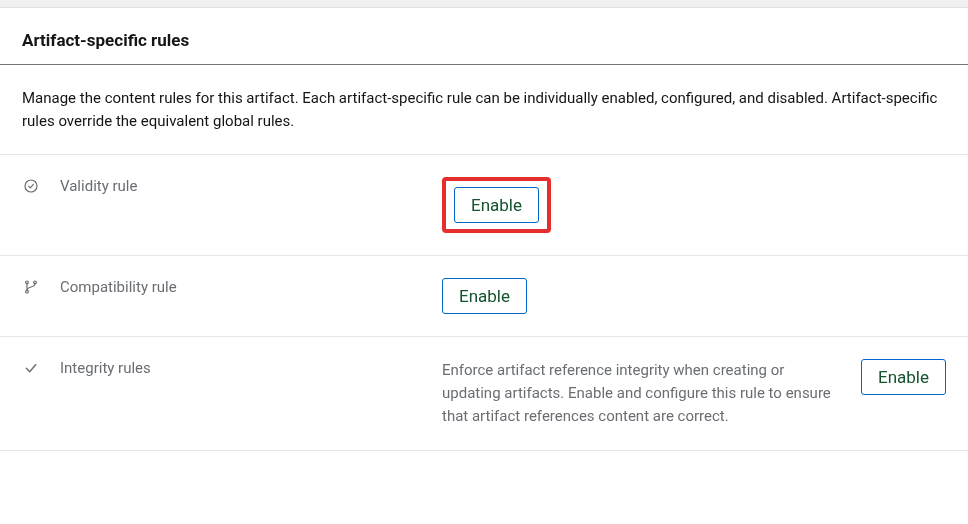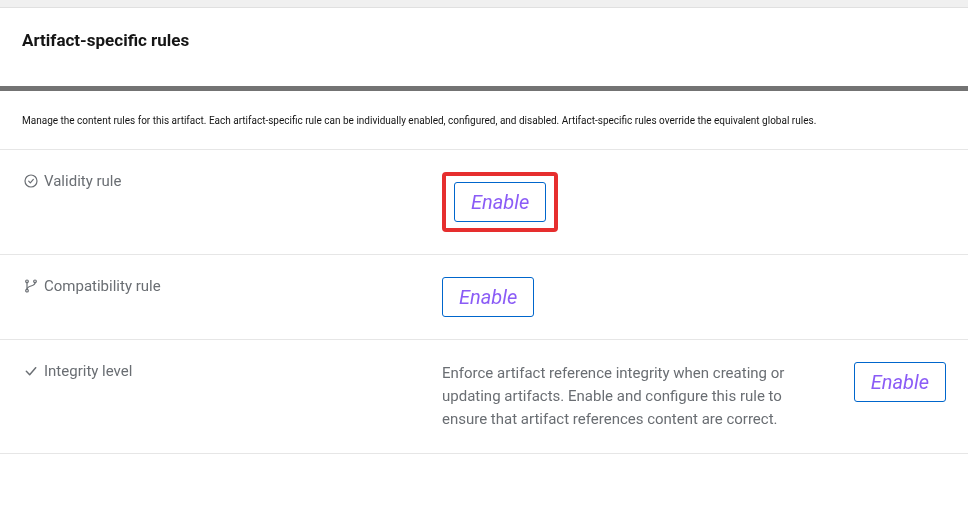--- a/index.html
+++ b/index.html
@@ -13,47 +13,47 @@
       width: 968px;
       height: 524px;
       color: #151515;
     }
     .top-bar {
       height: 8px;
       background: #f0f0f0;
       border-bottom: 1px solid #e0e0e0;
     }
     .header {
-      padding: 22px 22px 36px 22px;
-      border-bottom: 5px solid #737373;
+      padding: 22px 22px 14px 22px;
+      border-bottom: 1px solid #737373;
     }
     .header-title {
       font-size: 17px;
       font-weight: 700;
       color: #151515;
     }
     .description {
       padding: 22px 22px 20px 22px;
-      font-size: 10px;
+      font-size: 15px;
       line-height: 1.55;
       color: #151515;
       border-bottom: 1px solid #e6e6e6;
     }
     .rule-row {
       display: flex;
       align-items: flex-start;
       padding: 22px 22px 22px 22px;
       border-bottom: 1px solid #e6e6e6;
       gap: 20px;
     }
     .rule-name-col {
       flex: 0 0 400px;
       display: flex;
       align-items: center;
-      gap: 4px;
+      gap: 20px;
     }
     .rule-icon {
       width: 18px;
       height: 18px;
       display: inline-flex;
       align-items: center;
       justify-content: center;
       color: #6a6e73;
       flex-shrink: 0;
     }
@@ -78,27 +78,26 @@
     .rule-desc-col em {
       font-style: italic;
     }
     .rule-action-col {
       flex: 0 0 auto;
       padding-top: 0;
     }
     .enable-btn {
       border: 1px solid #0066cc;
       background: #fff;
-      color: #8b5cf6;
-      font-size: 20px;
+      color: #14532d;
+      font-size: 17px;
       padding: 7px 16px;
       border-radius: 3px;
       cursor: pointer;
       font-family: inherit;
-      font-style: italic;
     }
     .highlight-box {
       border: 4px solid #e62e2e;
       border-radius: 4px;
       padding: 6px 8px;
       display: inline-block;
     }
     .highlight-box .enable-btn {
       margin: 0;
     }
@@ -149,19 +148,19 @@
   </div>
 </div>
 
 <div class="rule-row">
   <div class="rule-name-col">
     <span class="rule-icon">
       <svg viewBox="0 0 24 24">
         <path d="M5 12.5 L10 17.5 L19 7" stroke-linecap="round" stroke-linejoin="round" stroke-width="2.2"></path>
       </svg>
     </span>
-    <span class="rule-name">Integrity level</span>
+    <span class="rule-name">Integrity rules</span>
   </div>
   <div class="rule-desc-col">Enforce artifact reference integrity when creating or updating artifacts. Enable and configure this rule to ensure that artifact references content are correct.</div>
   <div class="rule-action-col">
     <button class="enable-btn">Enable</button>
   </div>
 </div>
 
 </body></html>

